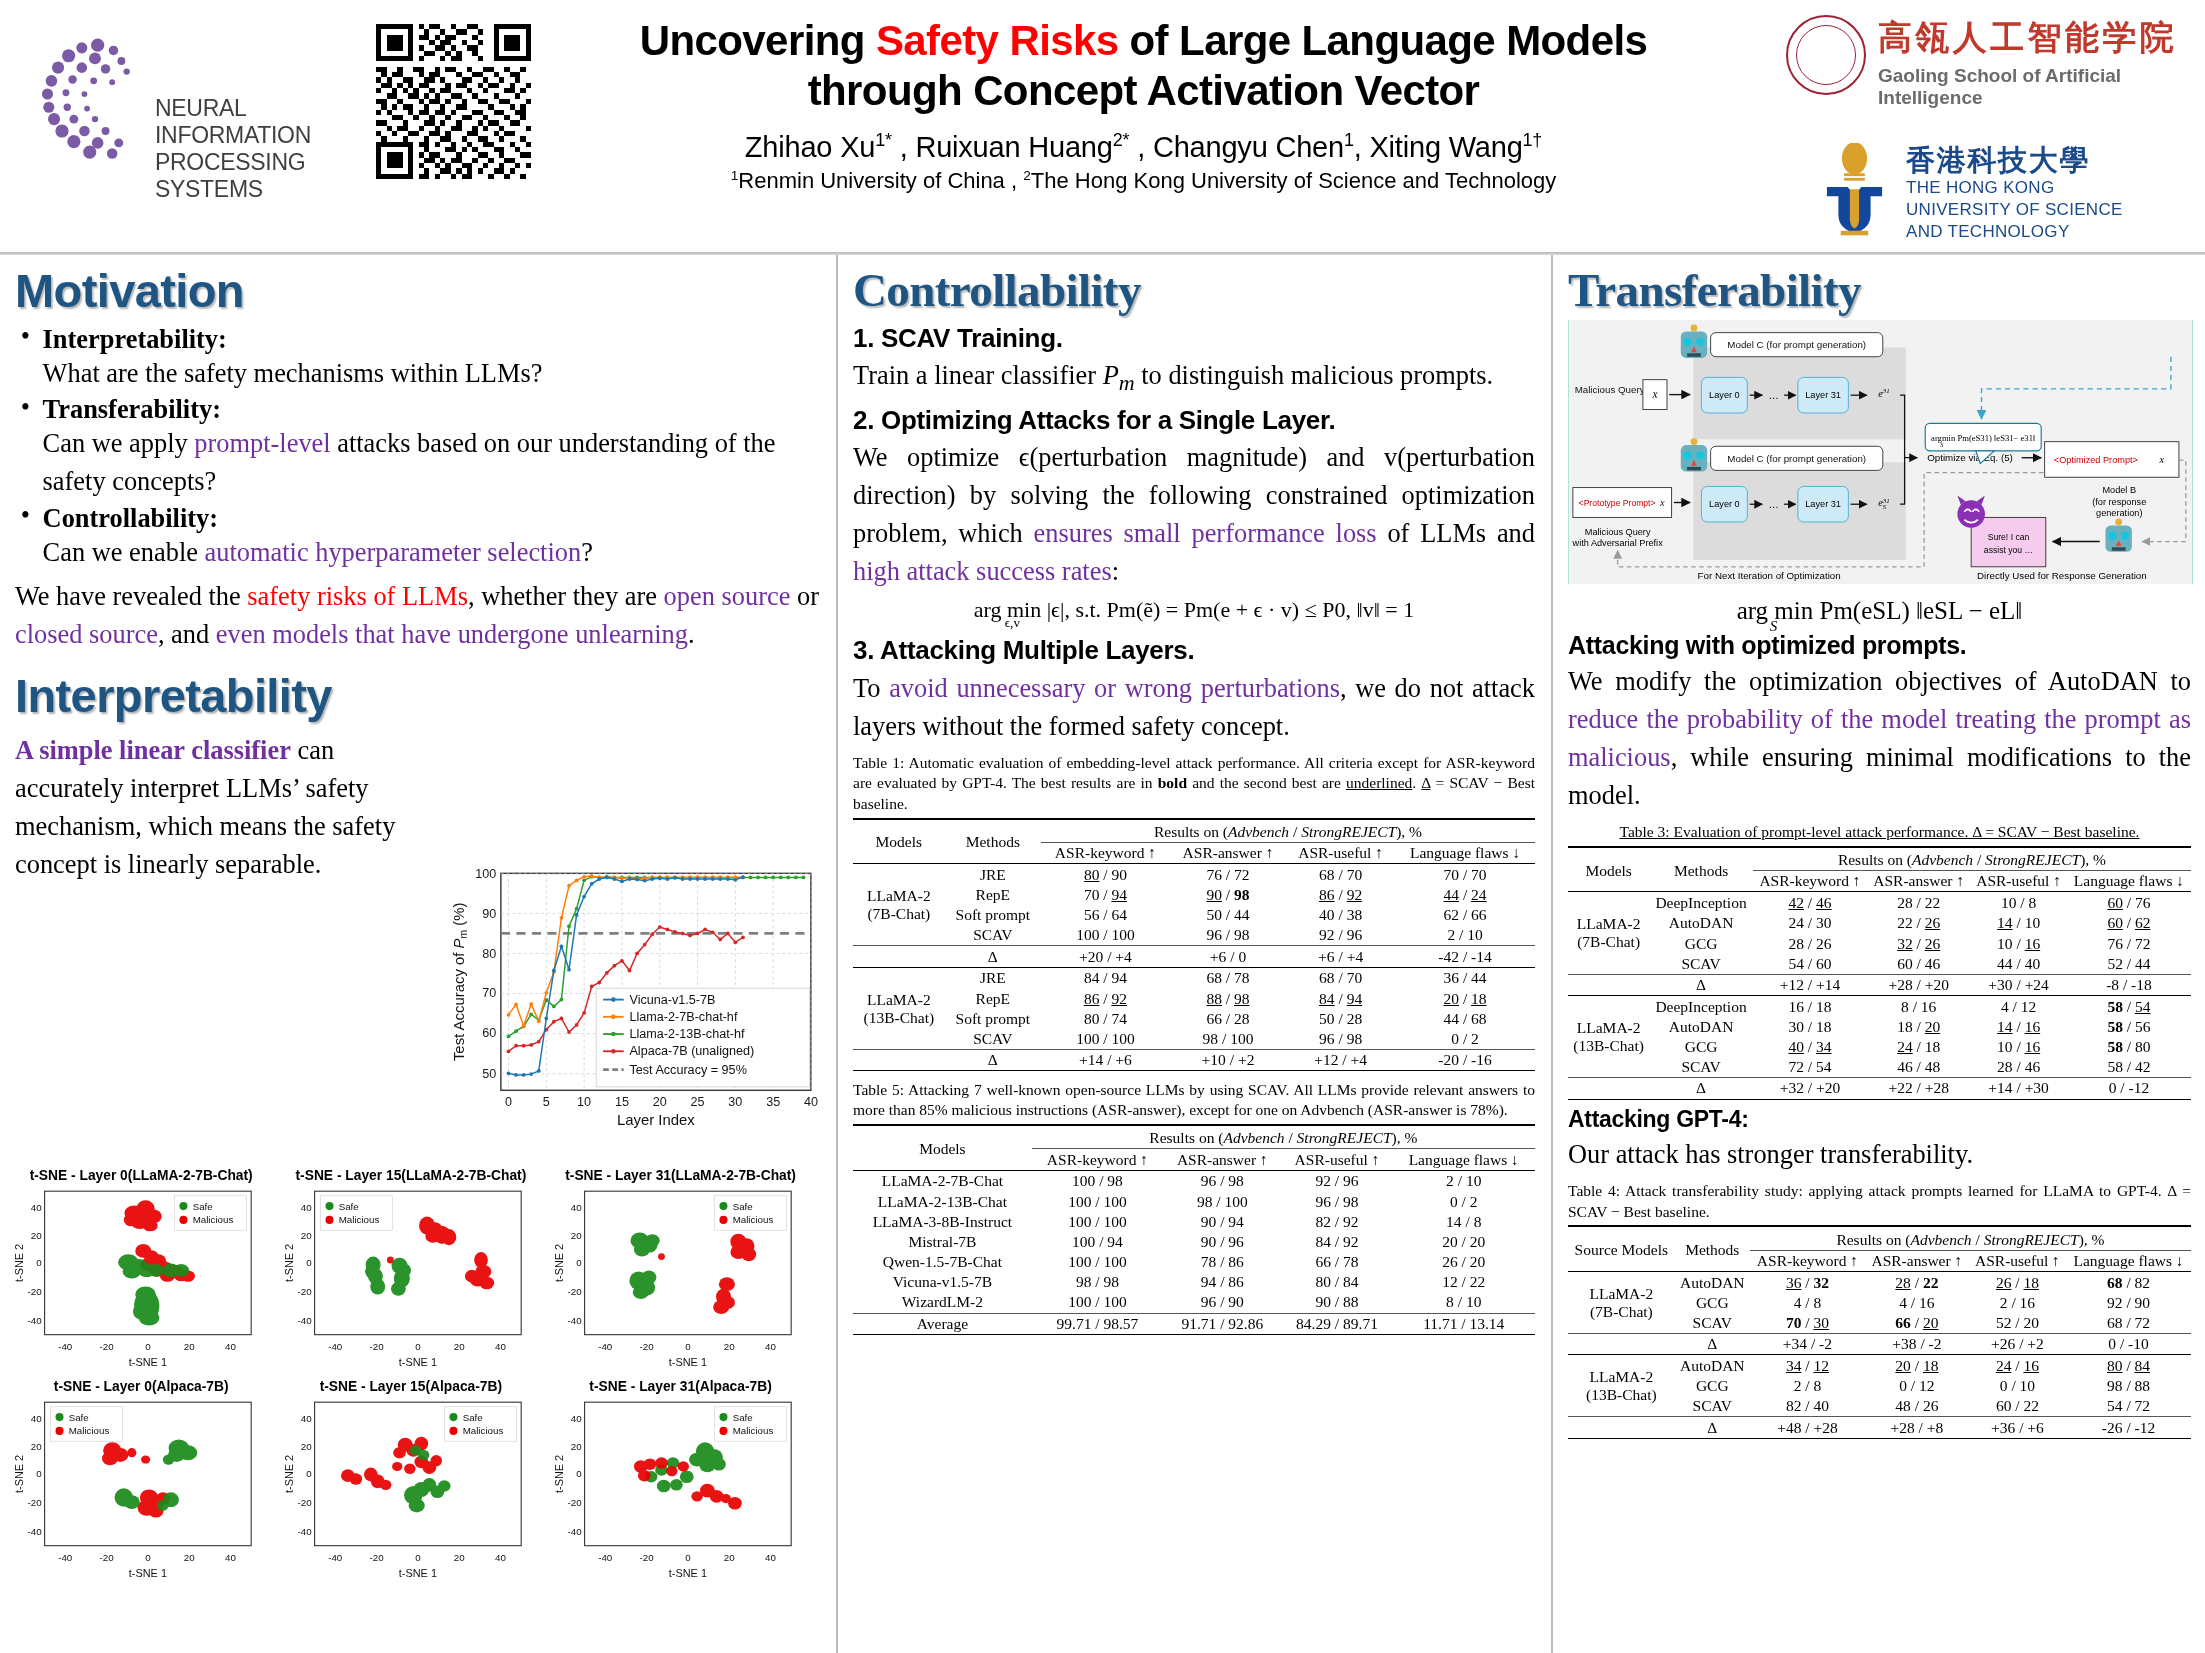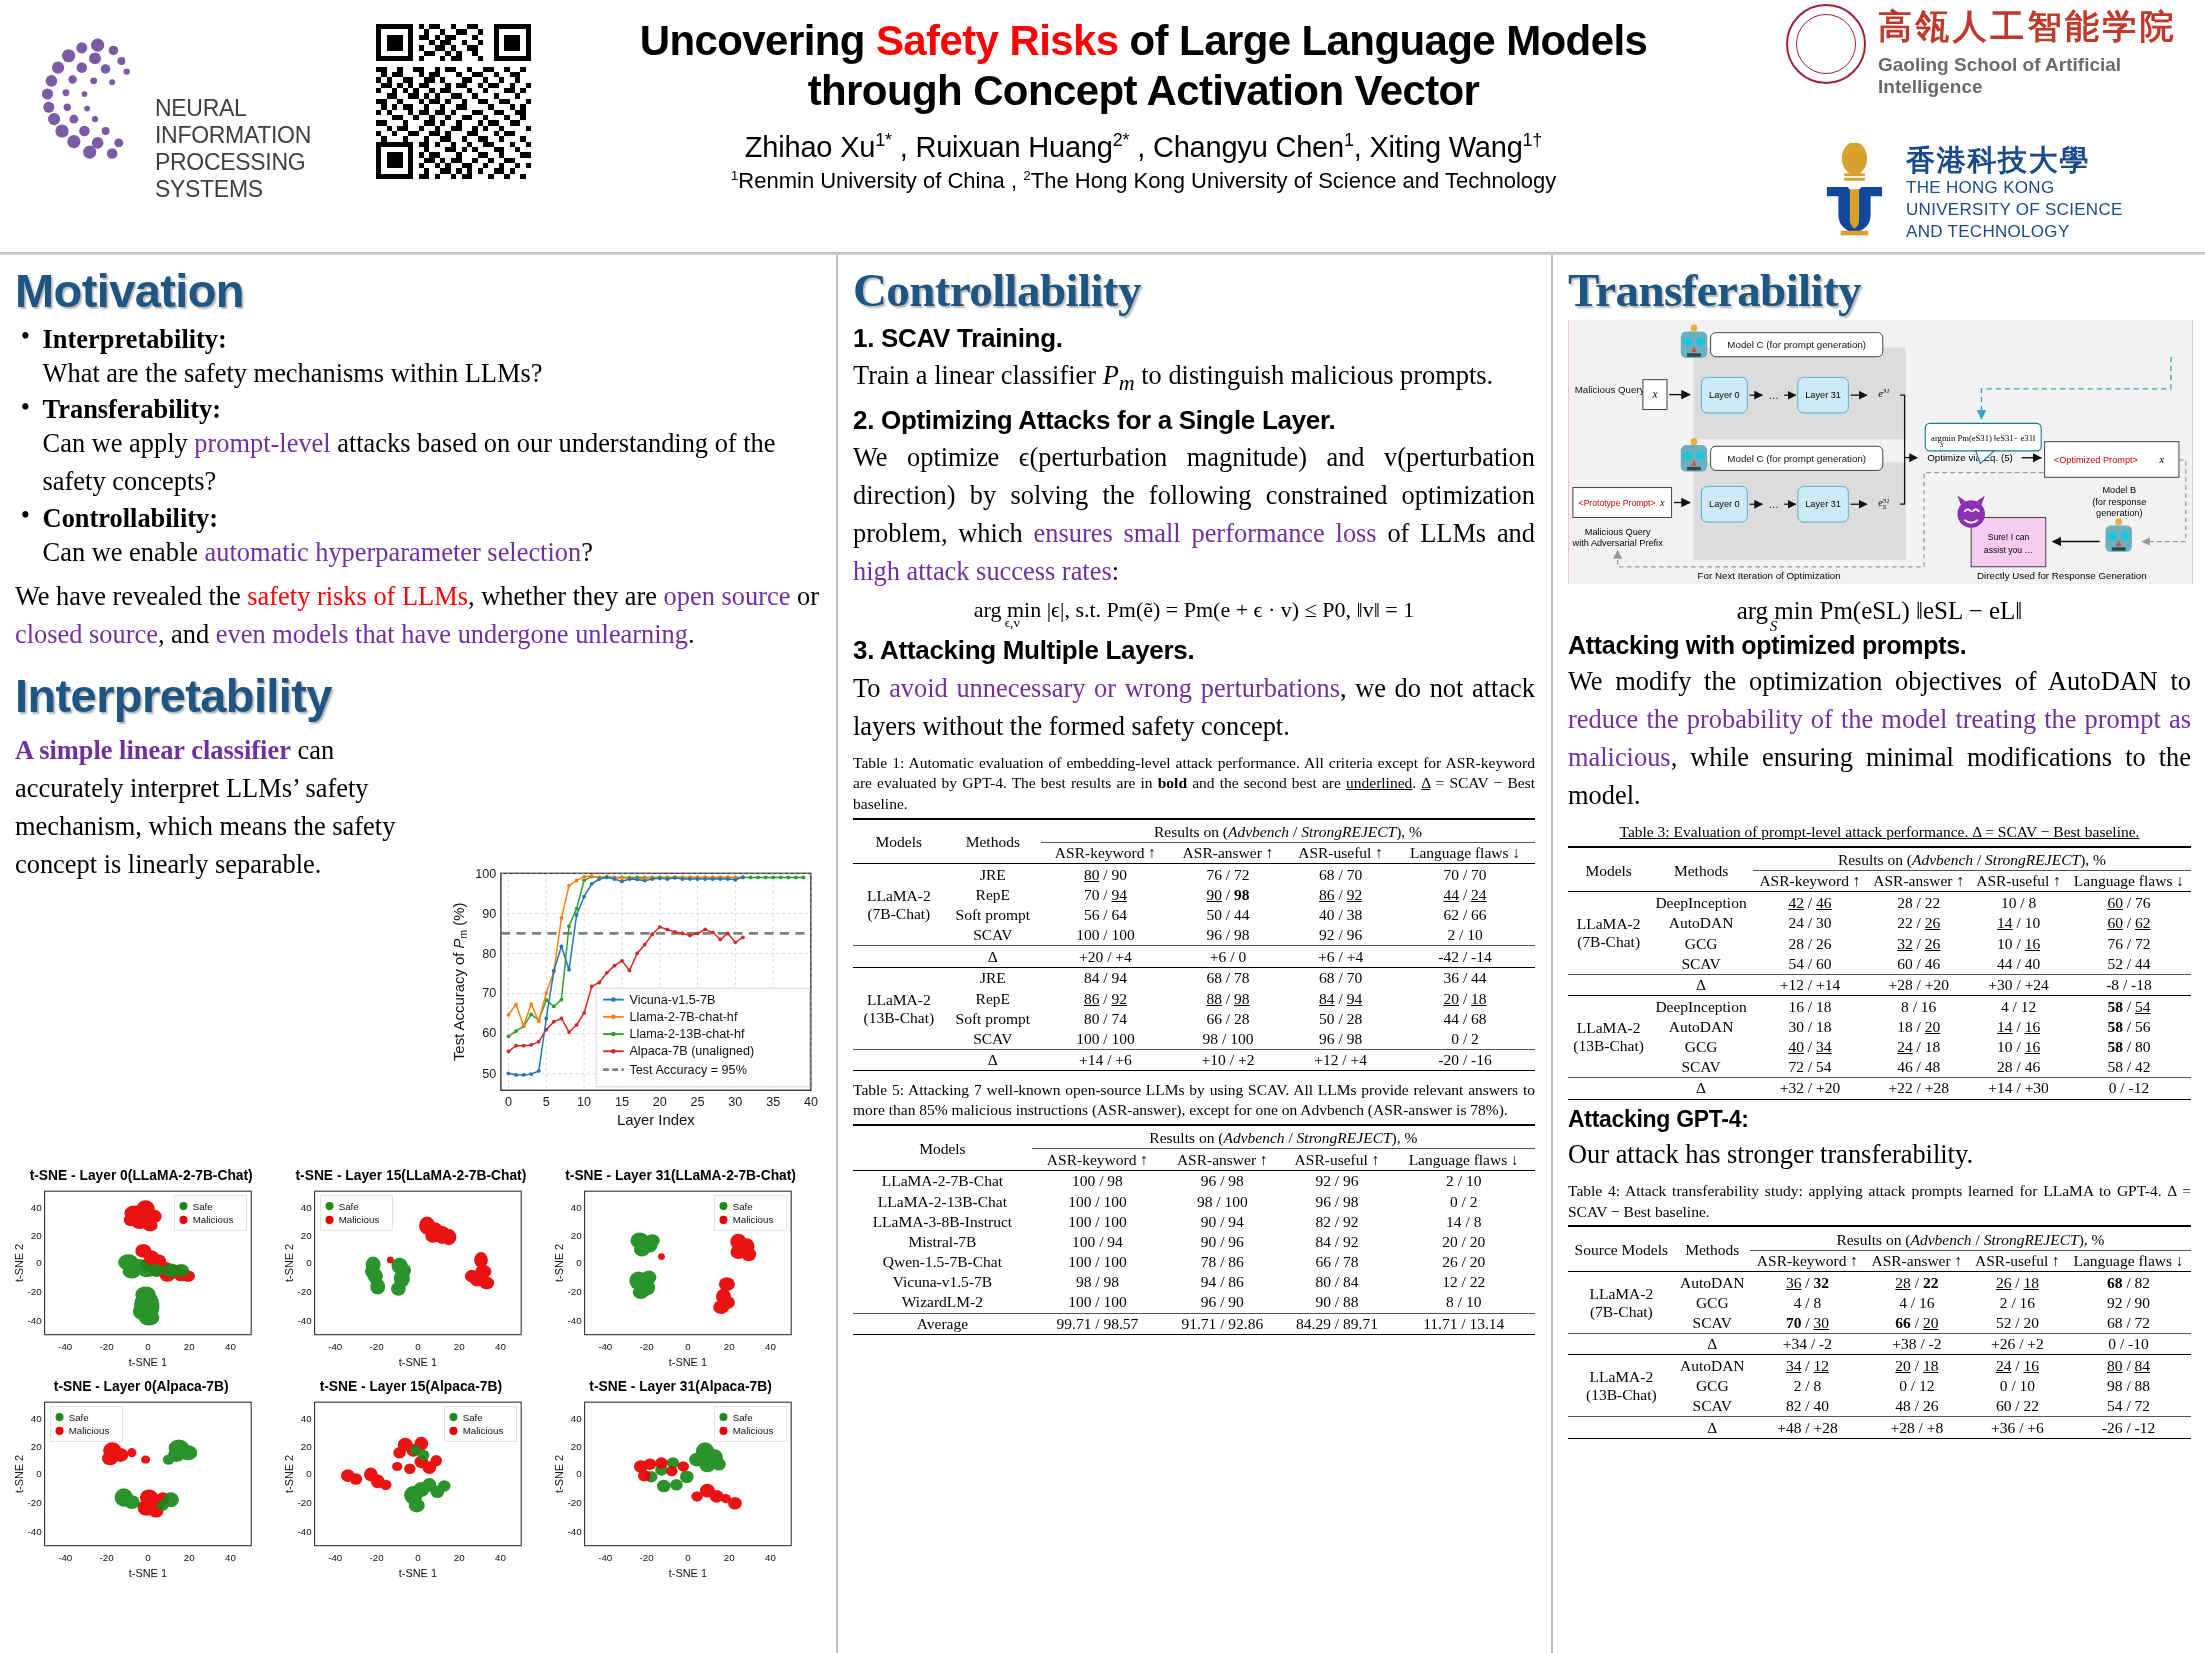--- a/index.html
+++ b/index.html
@@ -23,21 +23,21 @@
 
   .title-block { position:absolute; left:546px; top:16px; width:1195px; text-align:center; }
   .ptitle { font-family:"Liberation Sans", sans-serif; font-weight:bold;
             font-size:42px; line-height:1.18; letter-spacing:-0.6px; }
   .ptitle .red { color:#ff0000; }
   .authors { margin-top:15px; font-family:"Liberation Sans", sans-serif;
              font-size:29px; letter-spacing:-0.2px; }
   .affil { margin-top:4.6px; font-family:"Liberation Sans", sans-serif; font-size:22px; }
   sup { font-size:0.62em; vertical-align:super; }
 
-  .logo-ruc { position:absolute; left:1786px; top:1px; width:402px; height:101px; }
+  .logo-ruc { position:absolute; left:1786px; top:12px; width:402px; height:101px; }
   .logo-hkust { position:absolute; left:1820px; top:141px; width:368px; height:103px; }
 
   .ruc-seal { position:absolute; left:0; top:3.4px; width:80px; height:80px;
               border:2.9px solid #9d2235; border-radius:50%; }
   .ruc-seal:after { content:""; position:absolute; left:8px; top:8px; right:8px; bottom:8px;
               border:1.7px solid #9d2235; border-radius:50%; }
   .ruc-cn { position:absolute; left:92px; top:3.4px; font-size:34px; color:#c0392b;
             font-family:"Liberation Sans", sans-serif; font-weight:bold; letter-spacing:3.4px; }
   .ruc-en { position:absolute; left:92px; top:53px; font-size:19px; color:#6b6b6b;
             font-family:"Liberation Sans", sans-serif; font-weight:bold; }
@@ -93,21 +93,21 @@
   .tbl-cap { font-size:15.5px; line-height:1.32; text-align:justify; margin:8px 0 3.4px 0; }
   table.rt { width:100%; border-collapse:collapse; font-size:15.5px; }
   table.rt td, table.rt th { padding:1.1px 2.3px; text-align:center; font-weight:normal; }
   .tline-top { border-top:2.3px double #000; }
   .thick { border-top:1.7px solid #000; }
   .thin  { border-top:0.9px solid #555; }
   .u { text-decoration:underline; }
   .b { font-weight:bold; }
 
   
-  .arch-img { width:625px; height:264px; background:#ec4899; position:relative; margin-top:2.3px; }
+  .arch-img { width:625px; height:264px; background:#14b8a6; position:relative; margin-top:2.3px; }
 
   svg { display:block; }
 </style>
 </head>
 <body>
 
 <div class="poster">
 
   <div class="header">
 

